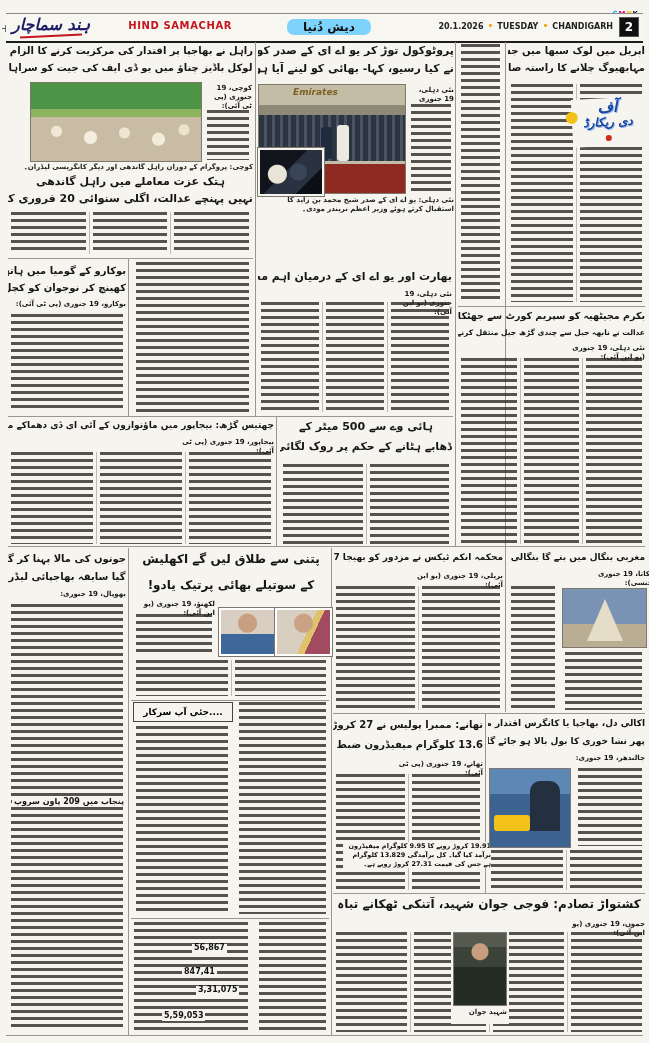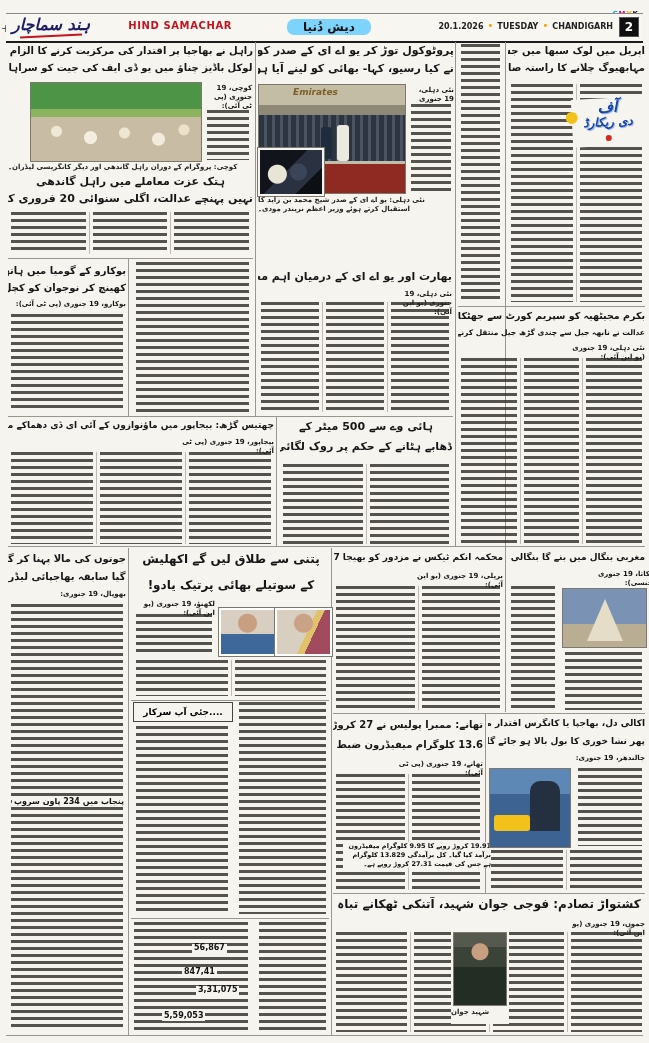--- a/index.html
+++ b/index.html
@@ -1,21 +1,21 @@
 <!DOCTYPE html>
 <html lang="ur"><head>
 <meta charset="utf-8">
 <style>
   html,body{margin:0;padding:0;background:#e8e6e0;font-family:"DejaVu Sans",sans-serif;}
   .page{position:relative;width:649px;height:1043px;background:#f6f4ee;overflow:hidden;margin:0 auto;}
   .abs{position:absolute;}
   .u{direction:rtl;unicode-bidi:plaintext;}
   .h{font-weight:bold;color:#161616;text-align:center;white-space:nowrap;overflow:hidden;line-height:1.3;}
   .dl{font-size:7px;font-weight:bold;color:#161616;text-align:right;line-height:1.3;}
-  .cap{font-size:7px;font-weight:bold;color:#222;text-align:left;white-space:nowrap;overflow:hidden;}
+  .cap{font-size:7px;font-weight:bold;color:#222;text-align:right;white-space:nowrap;overflow:hidden;}
   .fig{font-size:8px;font-weight:bold;color:#111;background:#f6f4ee;padding:0 2px;line-height:1.1;}
   .cols{display:flex;}
   .cols>div{flex:1;border-left:1px solid #c0bab0;padding:0 3px;background-image:repeating-linear-gradient(180deg,rgba(40,37,32,.78) 0,rgba(40,37,32,.78) 3.2px,transparent 3.2px,transparent 7px);background-clip:content-box;}
   .cols>div:first-child{border-left:none;}
   .vr{width:1px;background:#9b968c;}
   .hr{height:1px;background:#9b968c;}
   .photo{border:1px solid #7d786e;overflow:hidden;}
   
   .hdr{border-top:1px solid #8a8a8a;border-bottom:2px solid #1c1c1c;background:#f8f6f1;}
   .cmyk span{font-size:7px;font-weight:bold;letter-spacing:1px;}
@@ -182,21 +182,21 @@
       <div></div>
       <div></div>
     </div>
 
   <div class="abs h u" style="left:8px;top:552px;width:118px;font-size:10px;">جوتوں کی مالا پہنا کر گھمایا</div>
   <div class="abs h u" style="left:8px;top:570px;width:118px;font-size:10px;">گیا سابقہ بھاجپائی لیڈر</div>
   <div class="abs dl u" style="left:8px;top:590px;width:118px;">بھوپال، 19 جنوری:</div>
   <div class="abs cols" style="left:8px;top:604px;width:118px;height:426px;">
       <div></div>
     </div>
-  <div class="abs fig u" style="left:12px;top:798px;width:110px;">پنجاب میں 234 پاون سروپ</div>
+  <div class="abs fig u" style="left:12px;top:798px;width:110px;">پنجاب میں 209 پاون سروپ</div>
 
   <div class="abs h u" style="left:133px;top:552px;width:196px;font-size:12px;">پتنی سے طلاق لیں گے اکھلیش</div>
   <div class="abs h u" style="left:133px;top:578px;width:196px;font-size:12px;">کے سوتیلے بھائی پرتیک یادو!</div>
   <div class="abs dl u" style="left:133px;top:600px;width:82px;">لکھنؤ، 19 جنوری (یو این آئی):</div>
   <div class="abs photo" style="left:219px;top:608px;width:53px;height:44px;border:2px solid #fff;box-shadow:0 0 0 1px #7d786e;background:
       radial-gradient(circle at 50% 30%, #c99f82 0 9px, transparent 10px),
       linear-gradient(180deg,#d8cfc2 0 24px,#3f689a 24px 100%);"></div>
   <div class="abs photo" style="left:275px;top:608px;width:53px;height:44px;border:2px solid #fff;box-shadow:0 0 0 1px #7d786e;background:
       radial-gradient(circle at 50% 30%, #caa286 0 9px, transparent 10px),
       linear-gradient(115deg,#d9cfc0 0 55%,#e0c26a 55% 65%,#a34b5e 65% 100%);"></div>

